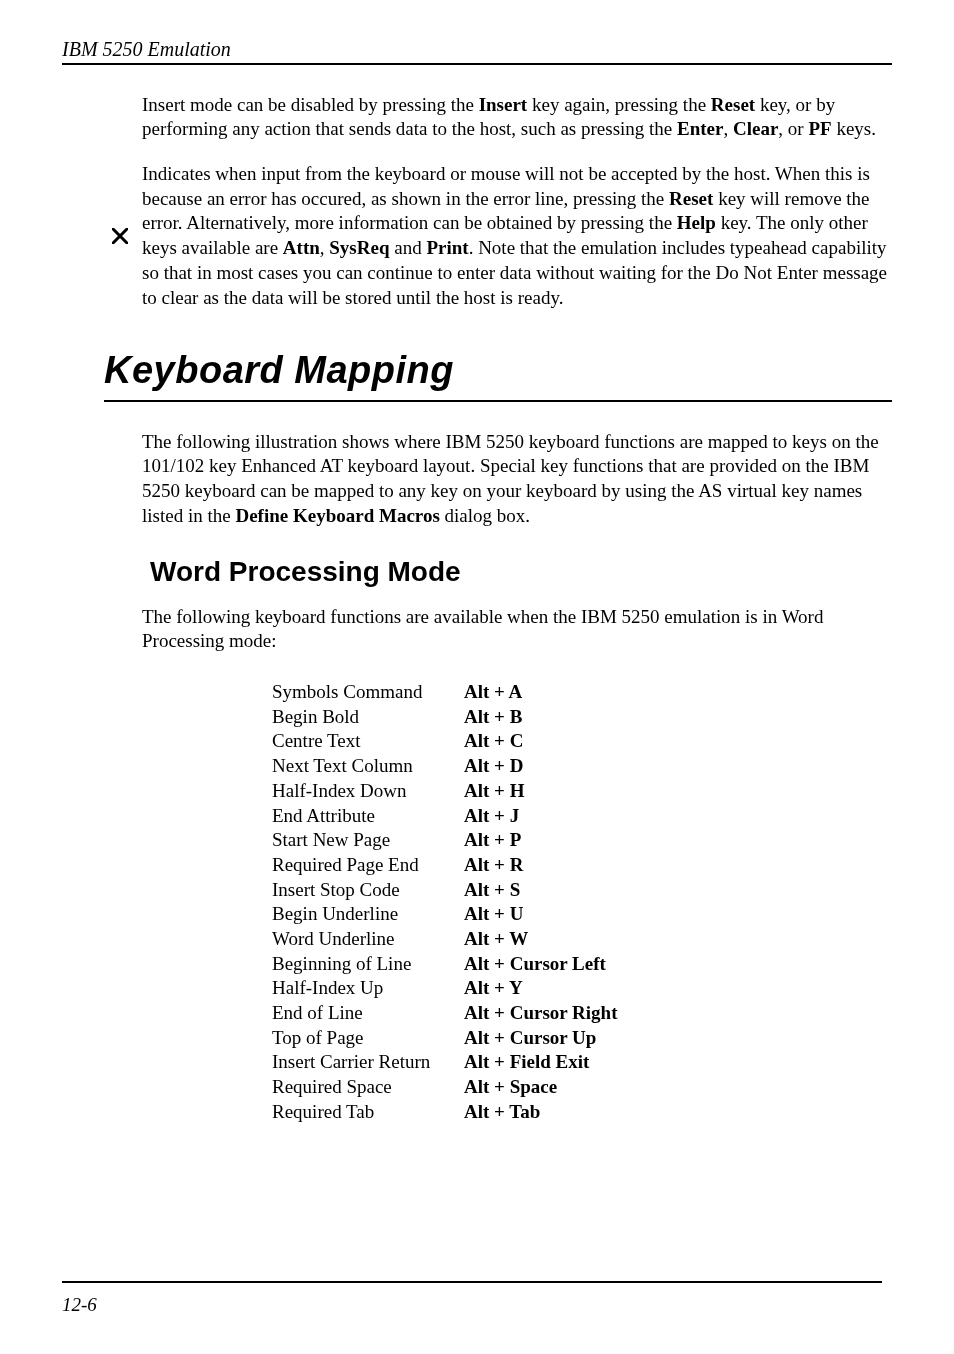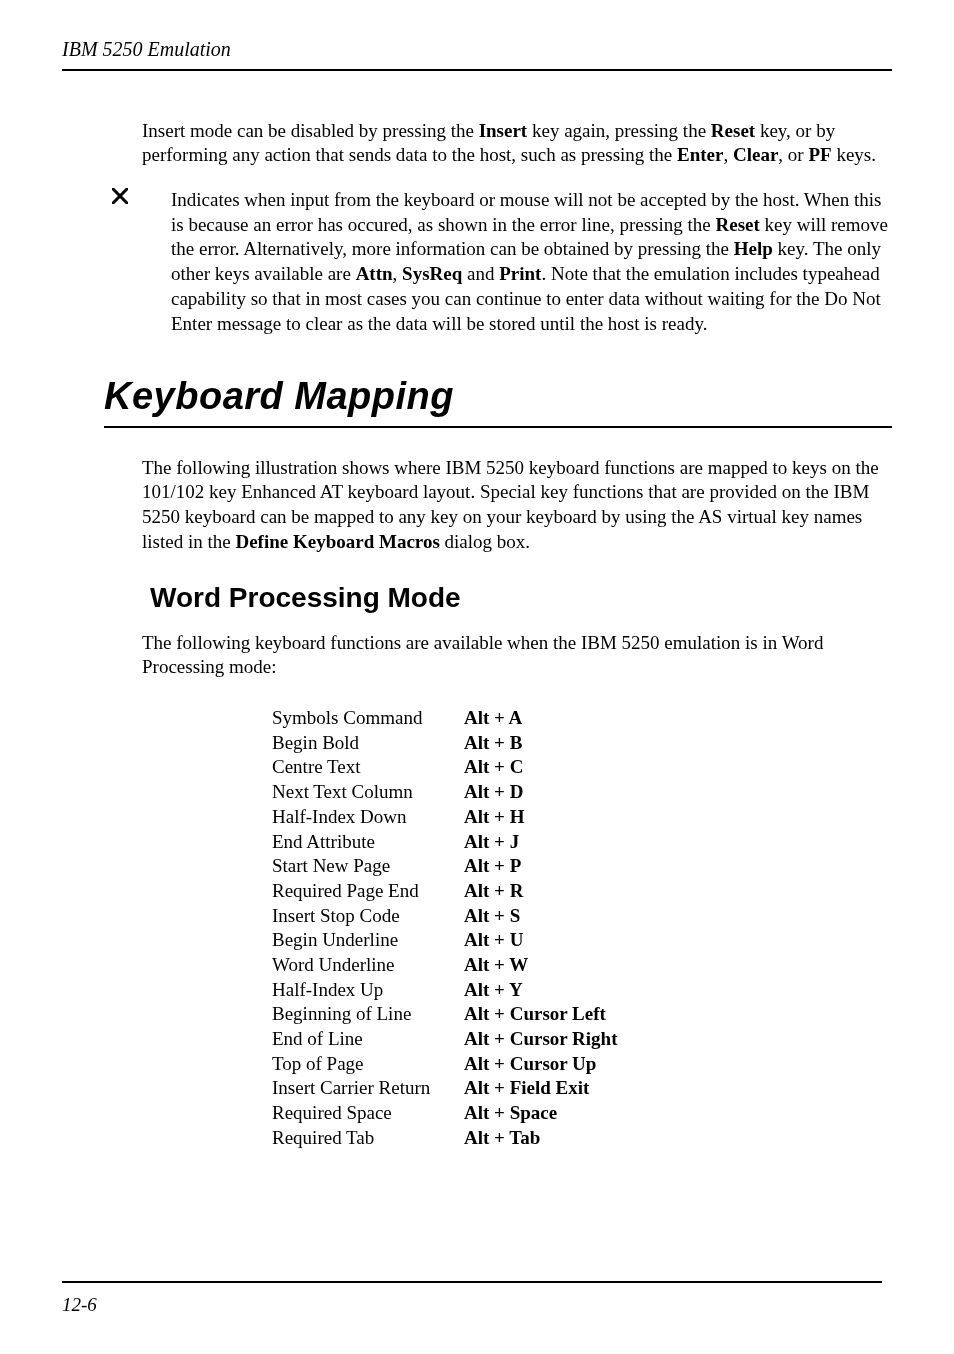--- a/index.html
+++ b/index.html
@@ -9,39 +9,38 @@
       line-height: 1.3;
       width: 954px;
       height: 1354px;
       background: #fff;
       color: #000;
       position: relative;
       padding: 36px 62px 0 62px;
     }
     .running-head {
       border-bottom: 2px solid #000;
-      padding-bottom: 6px;
-      margin-bottom: 48px;
+      padding-bottom: 0;
+      margin-bottom: 28px;
     }
     .running-head-text {
       font-style: italic;
       font-size: 20px;
     }
     .content-indent {
       margin-left: 80px;
     }
     .para {
       margin-bottom: 20px;
       text-align: left;
     }
     .bullet-row {
       display: flex;
-      align-items: flex-start;
+      align-items: center;
       margin-bottom: 36px;
-      gap: 29px;
     }
     .bullet-x {
       width: 80px;
       flex-shrink: 0;
       padding-left: 50px;
     }
     .bullet-x svg { display: block; }
     .bullet-body { flex: 1; }
     .bold { font-weight: bold; }
     h1.section-title {
@@ -162,26 +161,26 @@
     </div>
     <div class="kbd-row">
       <div class="kbd-label">Begin Underline</div>
       <div class="kbd-key">Alt + U</div>
     </div>
     <div class="kbd-row">
       <div class="kbd-label">Word Underline</div>
       <div class="kbd-key">Alt + W</div>
     </div>
     <div class="kbd-row">
+      <div class="kbd-label">Beginning of Line</div>
+      <div class="kbd-key">Alt + Cursor Left</div>
+    </div>
+    <div class="kbd-row">
       <div class="kbd-label">Half-Index Up</div>
       <div class="kbd-key">Alt + Y</div>
-    </div>
-    <div class="kbd-row">
-      <div class="kbd-label">Beginning of Line</div>
-      <div class="kbd-key">Alt + Cursor Left</div>
     </div>
     <div class="kbd-row">
       <div class="kbd-label">End of Line</div>
       <div class="kbd-key">Alt + Cursor Right</div>
     </div>
     <div class="kbd-row">
       <div class="kbd-label">Top of Page</div>
       <div class="kbd-key">Alt + Cursor Up</div>
     </div>
     <div class="kbd-row">

